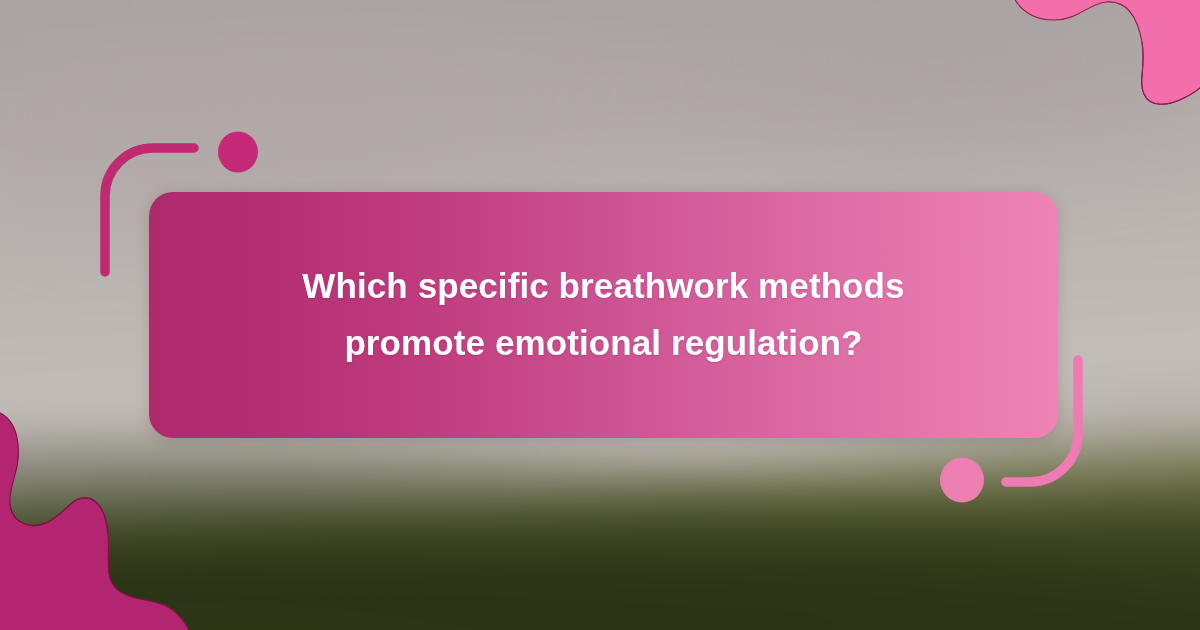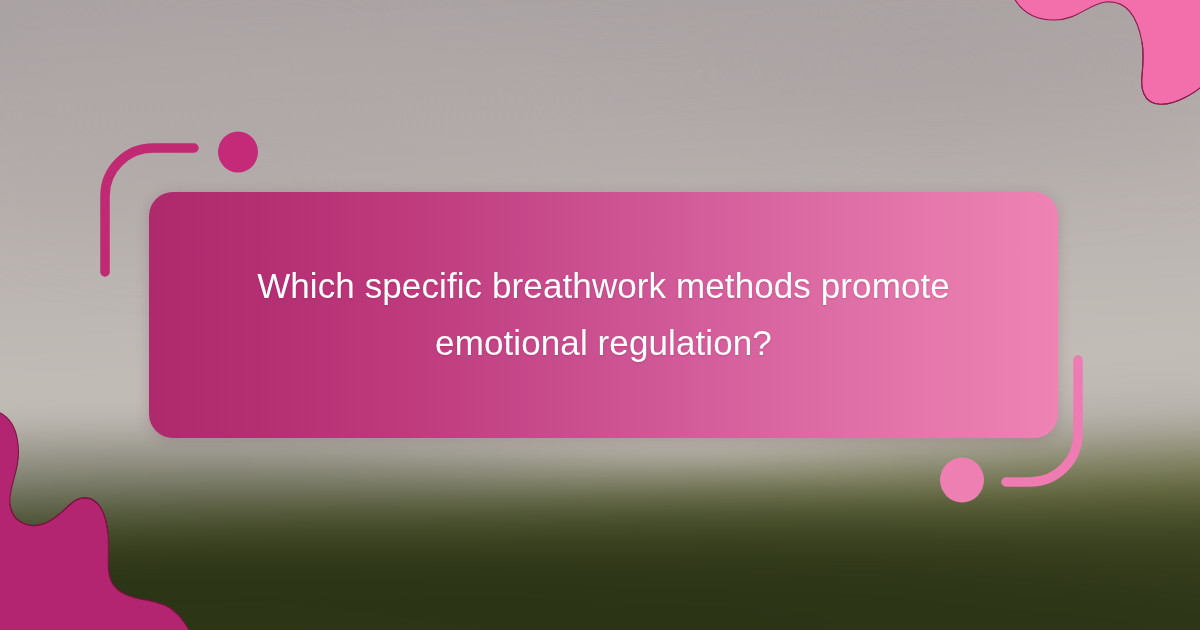--- a/index.html
+++ b/index.html
@@ -75,21 +75,21 @@
       #e87bae 90%,
       #ef83b4 100%);
     display:flex;
     align-items:center;
     justify-content:center;
     box-shadow:0 2px 14px rgba(90,20,55,.18);
   }
   #question-text {
     color:#ffffff;
     font-size:35px;
-    font-weight:400;
+    font-weight:700;
     line-height:1.62;
     text-align:center;
     letter-spacing:.1px;
     max-width:700px;
     text-shadow:0 1px 2px rgba(120,25,75,.22);
   }
 </style>
 </head>
 <body>
 

